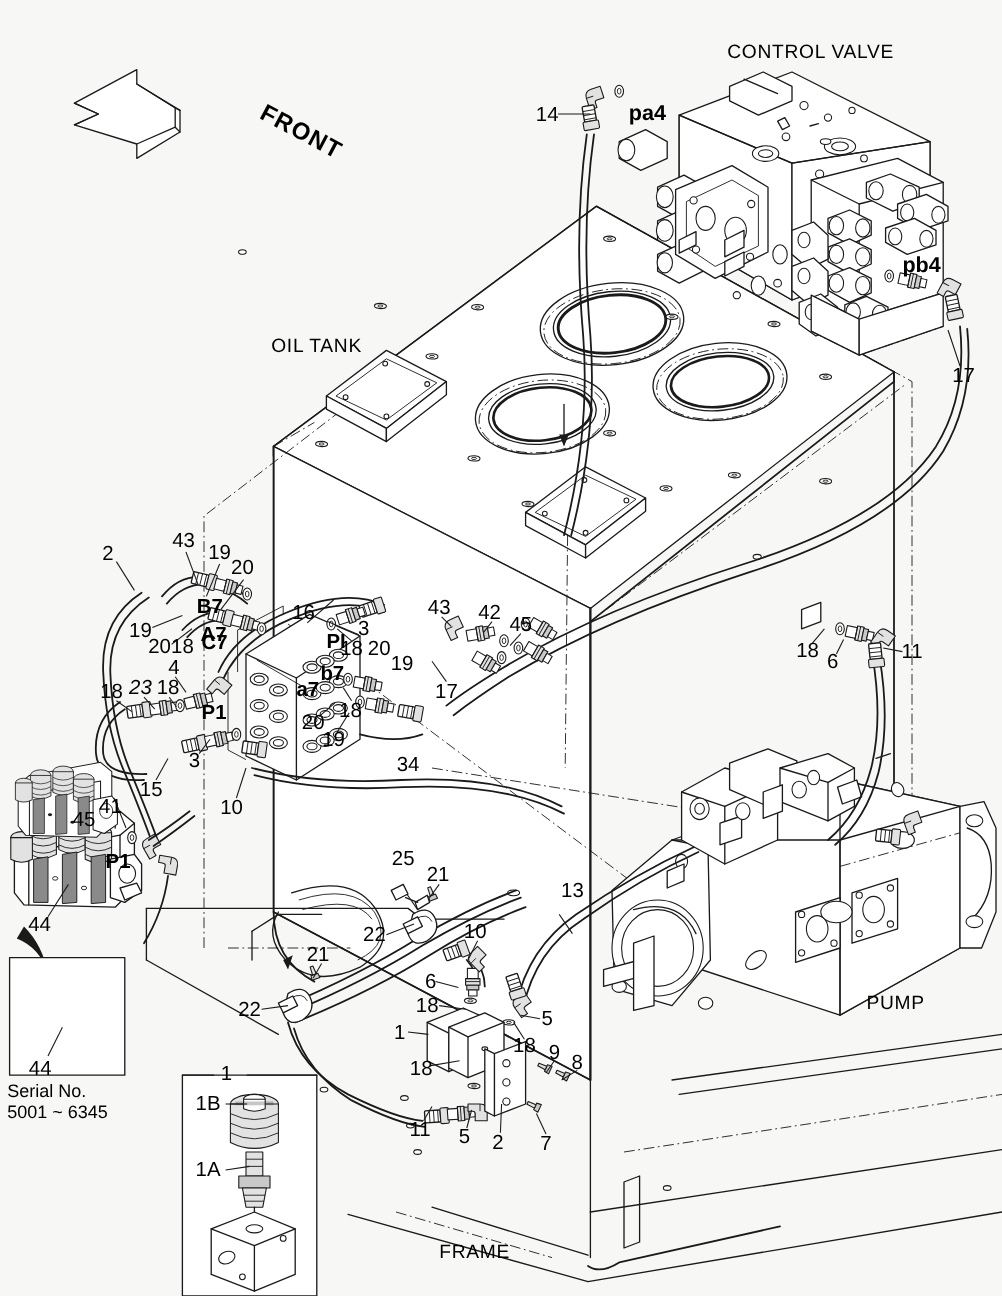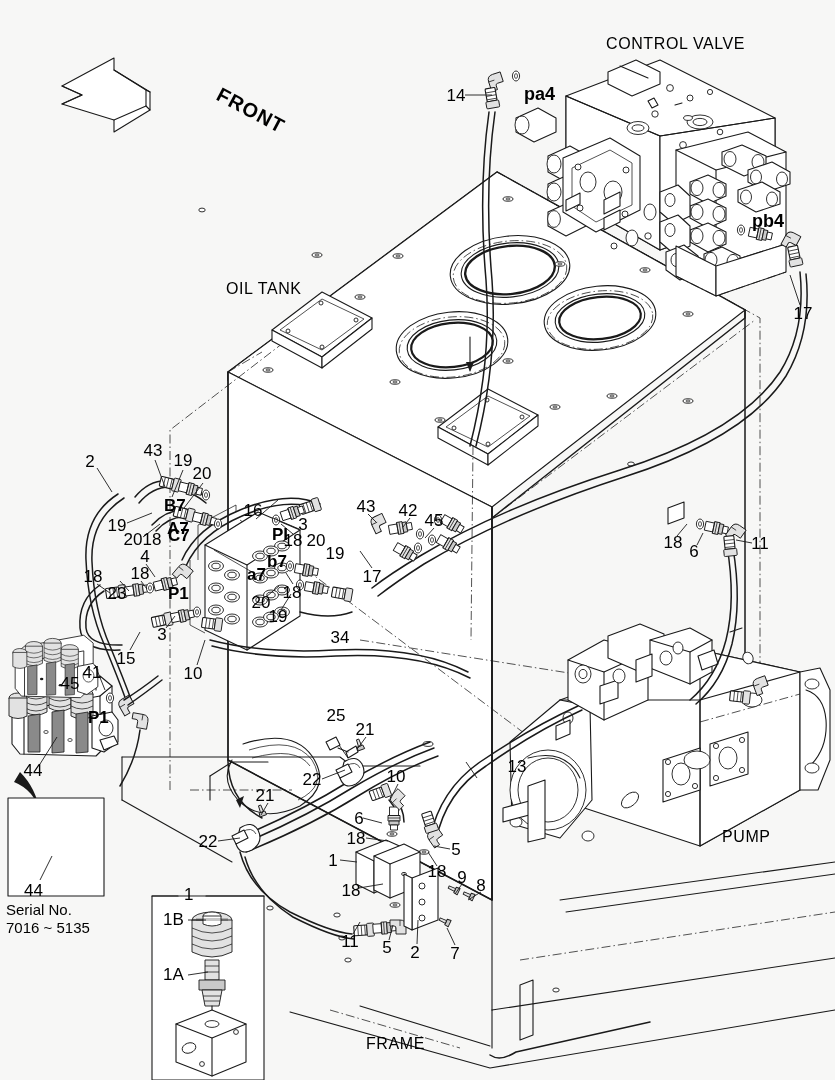--- a/index.html
+++ b/index.html
@@ -749,21 +749,21 @@
   <div class="lbl bold" style="left:164px;top:497px;">B7</div>
   <div class="lbl bold" style="left:167px;top:520px;">A7</div>
   <div class="lbl bold" style="left:168px;top:527px;">C7</div>
   <div class="lbl bold" style="left:168px;top:585px;">P1</div>
   <div class="lbl bold" style="left:272px;top:526px;">PI</div>
   <div class="lbl bold" style="left:267px;top:553px;">b7</div>
   <div class="lbl bold" style="left:247px;top:566px;">a7</div>
   <div class="lbl bold" style="left:88px;top:709px;">P1</div>
 
   <div class="lbl serial" style="left:6px;top:902px;width:100px;">Serial No.</div>
-  <div class="lbl serial" style="left:6px;top:920px;width:100px;">7016 ~ 5135</div>
+  <div class="lbl serial" style="left:6px;top:920px;width:100px;">5001 ~ 6345</div>
   <div class="lbl" style="left:24px;top:882px;">44</div>
 
   <div class="lbl" style="left:184px;top:886px;">1</div>
   <div class="lbl" style="left:163px;top:911px;">1B</div>
   <div class="lbl" style="left:163px;top:966px;">1A</div>
 
   <div id="callout-layer">
       <div class="lbl ctr" style="left: 456px; top: 95px;">14</div>
       <div class="lbl ctr" style="left: 803px; top: 313px;">17</div>
       <div class="lbl ctr" style="left: 90px; top: 461px;">2</div>
@@ -777,42 +777,42 @@
       <div class="lbl ctr" style="left: 303px; top: 524px;">3</div>
       <div class="lbl ctr" style="left: 293px; top: 540px;">18</div>
       <div class="lbl ctr" style="left: 316px; top: 540px;">20</div>
       <div class="lbl ctr" style="left: 335px; top: 553px;">19</div>
       <div class="lbl ctr" style="left: 366px; top: 506px;">43</div>
       <div class="lbl ctr" style="left: 408px; top: 510px;">42</div>
       <div class="lbl ctr" style="left: 434px; top: 520px;">45</div>
       <div class="lbl ctr" style="left: 372px; top: 576px;">17</div>
       <div class="lbl ctr" style="left: 145px; top: 556px;">4</div>
       <div class="lbl ctr" style="left: 140px; top: 573px;">18</div>
-      <div class="lbl ctr" style="left: 117px; top: 593px;">23</div>
+      <div class="lbl ctr" style="left: 117px; top: 573px; font-style: italic;">23</div>
       <div class="lbl ctr" style="left: 93px; top: 576px;">18</div>
       <div class="lbl ctr" style="left: 261px; top: 602px;">20</div>
       <div class="lbl ctr" style="left: 278px; top: 616px;">19</div>
       <div class="lbl ctr" style="left: 292px; top: 592px;">18</div>
       <div class="lbl ctr" style="left: 162px; top: 634px;">3</div>
       <div class="lbl ctr" style="left: 126px; top: 658px;">15</div>
       <div class="lbl ctr" style="left: 193px; top: 673px;">10</div>
       <div class="lbl ctr" style="left: 340px; top: 637px;">34</div>
       <div class="lbl ctr" style="left: 92px; top: 672px;">41</div>
       <div class="lbl ctr" style="left: 70px; top: 683px;">45</div>
       <div class="lbl ctr" style="left: 33px; top: 770px;">44</div>
       <div class="lbl ctr" style="left: 673px; top: 542px;">18</div>
       <div class="lbl ctr" style="left: 694px; top: 551px;">6</div>
       <div class="lbl ctr" style="left: 760px; top: 543px;">11</div>
       <div class="lbl ctr" style="left: 336px; top: 715px;">25</div>
       <div class="lbl ctr" style="left: 365px; top: 729px;">21</div>
       <div class="lbl ctr" style="left: 312px; top: 779px;">22</div>
       <div class="lbl ctr" style="left: 265px; top: 795px;">21</div>
       <div class="lbl ctr" style="left: 208px; top: 841px;">22</div>
       <div class="lbl ctr" style="left: 396px; top: 776px;">10</div>
-      <div class="lbl ctr" style="left: 477px; top: 766px; margin-left: 40px;">13</div>
+      <div class="lbl ctr" style="left: 477px; top: 742px;">13</div>
       <div class="lbl ctr" style="left: 359px; top: 818px;">6</div>
       <div class="lbl ctr" style="left: 356px; top: 838px;">18</div>
       <div class="lbl ctr" style="left: 456px; top: 849px;">5</div>
       <div class="lbl ctr" style="left: 437px; top: 871px;">18</div>
       <div class="lbl ctr" style="left: 333px; top: 860px;">1</div>
       <div class="lbl ctr" style="left: 351px; top: 890px;">18</div>
       <div class="lbl ctr" style="left: 462px; top: 877px;">9</div>
       <div class="lbl ctr" style="left: 481px; top: 885px;">8</div>
       <div class="lbl ctr" style="left: 350px; top: 941px;">11</div>
       <div class="lbl ctr" style="left: 387px; top: 947px;">5</div>

